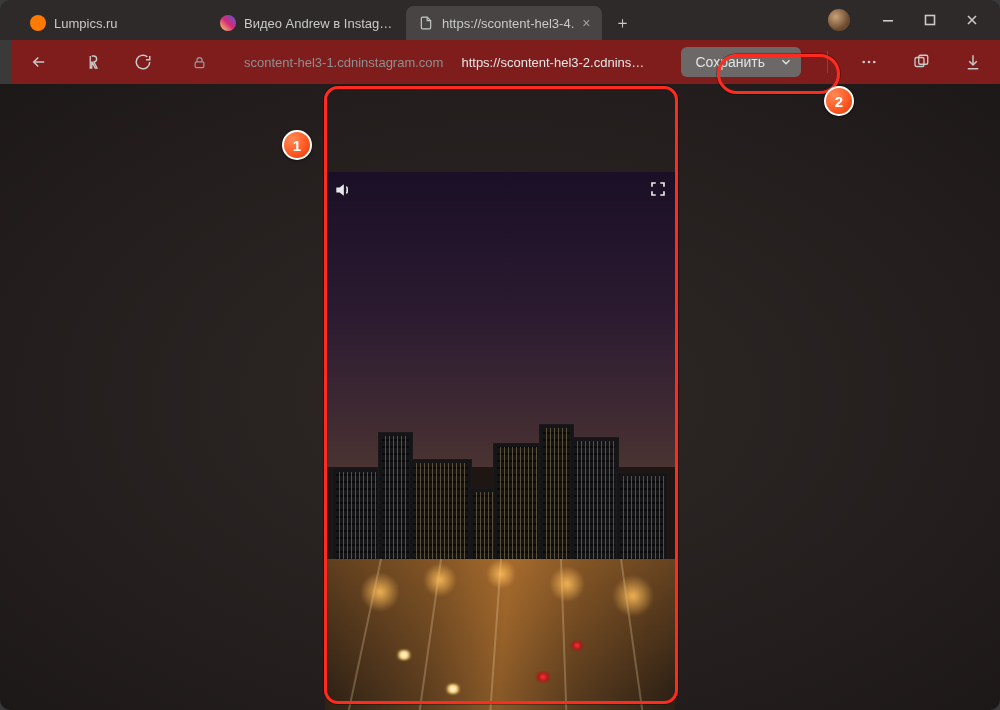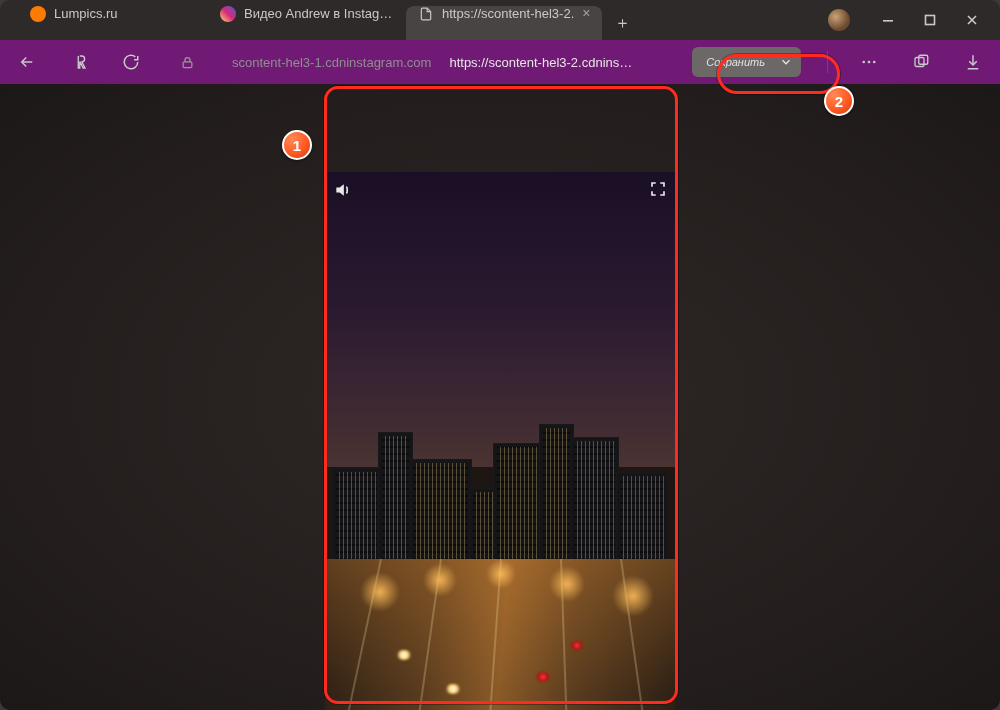--- a/index.html
+++ b/index.html
@@ -19,20 +19,21 @@
     height: 40px;
     background: #2e2a29;
     display: flex;
     align-items: flex-end;
     padding-left: 18px;
   }
   .tab {
     height: 34px;
     min-width: 190px;
     display: flex;
+    align-items: center;
     gap: 8px;
     padding: 0 12px;
     color: #c9c9c9;
     border-radius: 8px 8px 0 0;
     font-size: 13px;
     white-space: nowrap;
   }
   .tab.active { background: #484443; }
   .tab .favicon {
     width: 16px; height: 16px; border-radius: 50%;
@@ -59,25 +60,26 @@
   }
   .avatar {
     width: 22px; height: 22px; border-radius: 50%;
     background: radial-gradient(circle at 35% 35%, #caa27a, #6b4a2e 65%);
     margin-right: 16px;
   }
 
   
   .toolbar {
     height: 44px;
-    background: #701a75;
+    background: #7f1d1d;
     display: flex;
     align-items: center;
     padding: 0 12px;
     gap: 22px;
+    margin-left: 12px;
   }
   .tbtn {
     width: 30px; height: 30px;
     display: flex; align-items: center; justify-content: center;
     color: #b5b5b5;
     border-radius: 4px;
   }
   .addr {
     flex: 1;
     height: 30px;
@@ -92,21 +94,21 @@
   .addr .full { color: #e6e6e6; margin-left: 10px; white-space: nowrap; overflow: hidden; text-overflow: ellipsis; }
   .save-group {
     position: relative;
     display: flex; align-items: center;
     background: #6c6867;
     border-radius: 6px;
     height: 30px;
     padding: 0 4px 0 14px;
     gap: 10px;
   }
-  .save-label { color: #e2e2e2; font-size: 11px; font-style: italic; }
+  .save-label { color: #e2e2e2; font-size: 14px; }
   .save-caret { width: 22px; display:flex; align-items:center; justify-content:center; }
 
   
   .anno-ring {
     position: absolute;
     border: 3px solid #ff2b1e;
     border-radius: 14px;
     pointer-events: none;
     box-shadow: 0 0 0 1px rgba(0,0,0,.3);
   }
@@ -208,21 +210,21 @@
     <span class="label">Видео Andrew в Instagram</span>
   </div>
 
   <div class="tab active">
     <span class="favicon">
       <svg width="14" height="14" viewBox="0 0 24 24" fill="none" stroke="#c9c9c9" stroke-width="2">
           <path d="M14 2H6a2 2 0 0 0-2 2v16a2 2 0 0 0 2 2h12a2 2 0 0 0 2-2V8z"></path>
           <path d="M14 2v6h6"></path>
         </svg>
     </span>
-    <span class="label">https://scontent-hel3-2.</span>
+    <span class="label">https://scontent-hel3-4.</span>
     <span class="close">×</span>
   </div>
 
   <div class="newtab">＋</div>
 
   <div class="tabstrip-right">
     <span class="avatar"></span>
     <div class="winbtn">
       <svg width="12" height="12">
           <rect x="1" y="6" width="10" height="1.6" fill="#c9c9c9"></rect>

